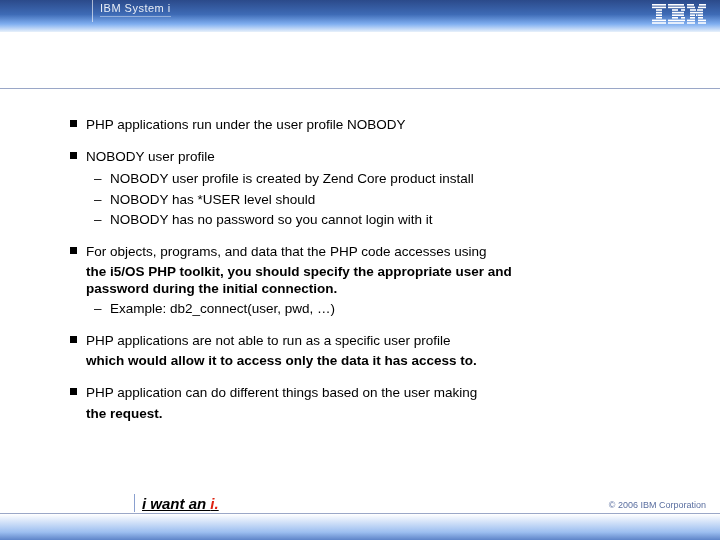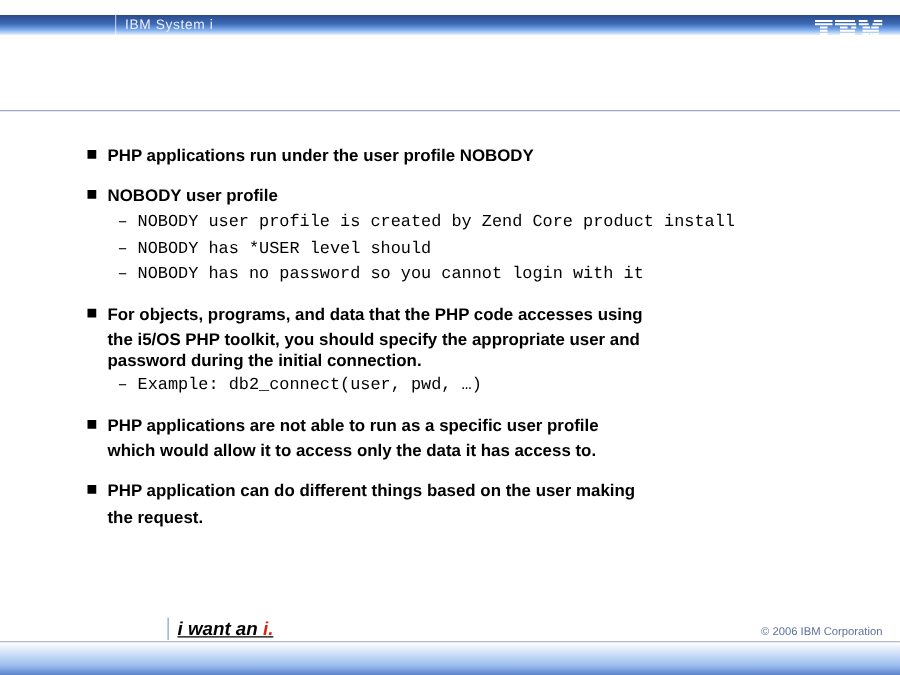--- a/index.html
+++ b/index.html
@@ -12,23 +12,23 @@
     overflow: hidden;
     position: relative;
   }
   .slide {
     width: 720px;
     height: 540px;
     position: relative;
   }
   .topbar {
     position: absolute;
-    top: 12px; left: 0;
-    width: 100%;
-    height: 16px;
+    top: 0; left: 0;
+    width: 100%;
+    height: 32px;
     background: linear-gradient(to bottom, #2b4a8a 0%, #3e6bb6 45%, #7faef0 75%, #e8f1fb 100%);
     text-align: center;
   }
   .topbar-left {
     position: absolute;
     left: 100px;
     top: 2px;
     color: #e9eef6;
     font-size: 11px;
     letter-spacing: 0.5px;
@@ -76,37 +76,36 @@
     top: 102px;
     width: 600px;
     color: #000;
     font-size: 13.5px;
     line-height: 1.35;
   }
   .b1 {
     position: relative;
     padding-left: 16px;
     margin: 14px 0 4px;
-    font-weight: 700;
+    font-weight: 400;
   }
   .b1::before {
     content: '';
     position: absolute;
     left: 0;
     top: 4px;
     width: 7px;
     height: 7px;
     background: #000;
   }
   .b2 {
     position: relative;
     padding-left: 40px;
     margin: 2px 0;
     font-weight: 400;
-    font-family: Liberation Mono, monospace;
   }
   .b2::before {
     content: '–';
     position: absolute;
     left: 24px;
     top: 0;
   }
   .cont {
     padding-left: 16px;
     font-weight: 700;

